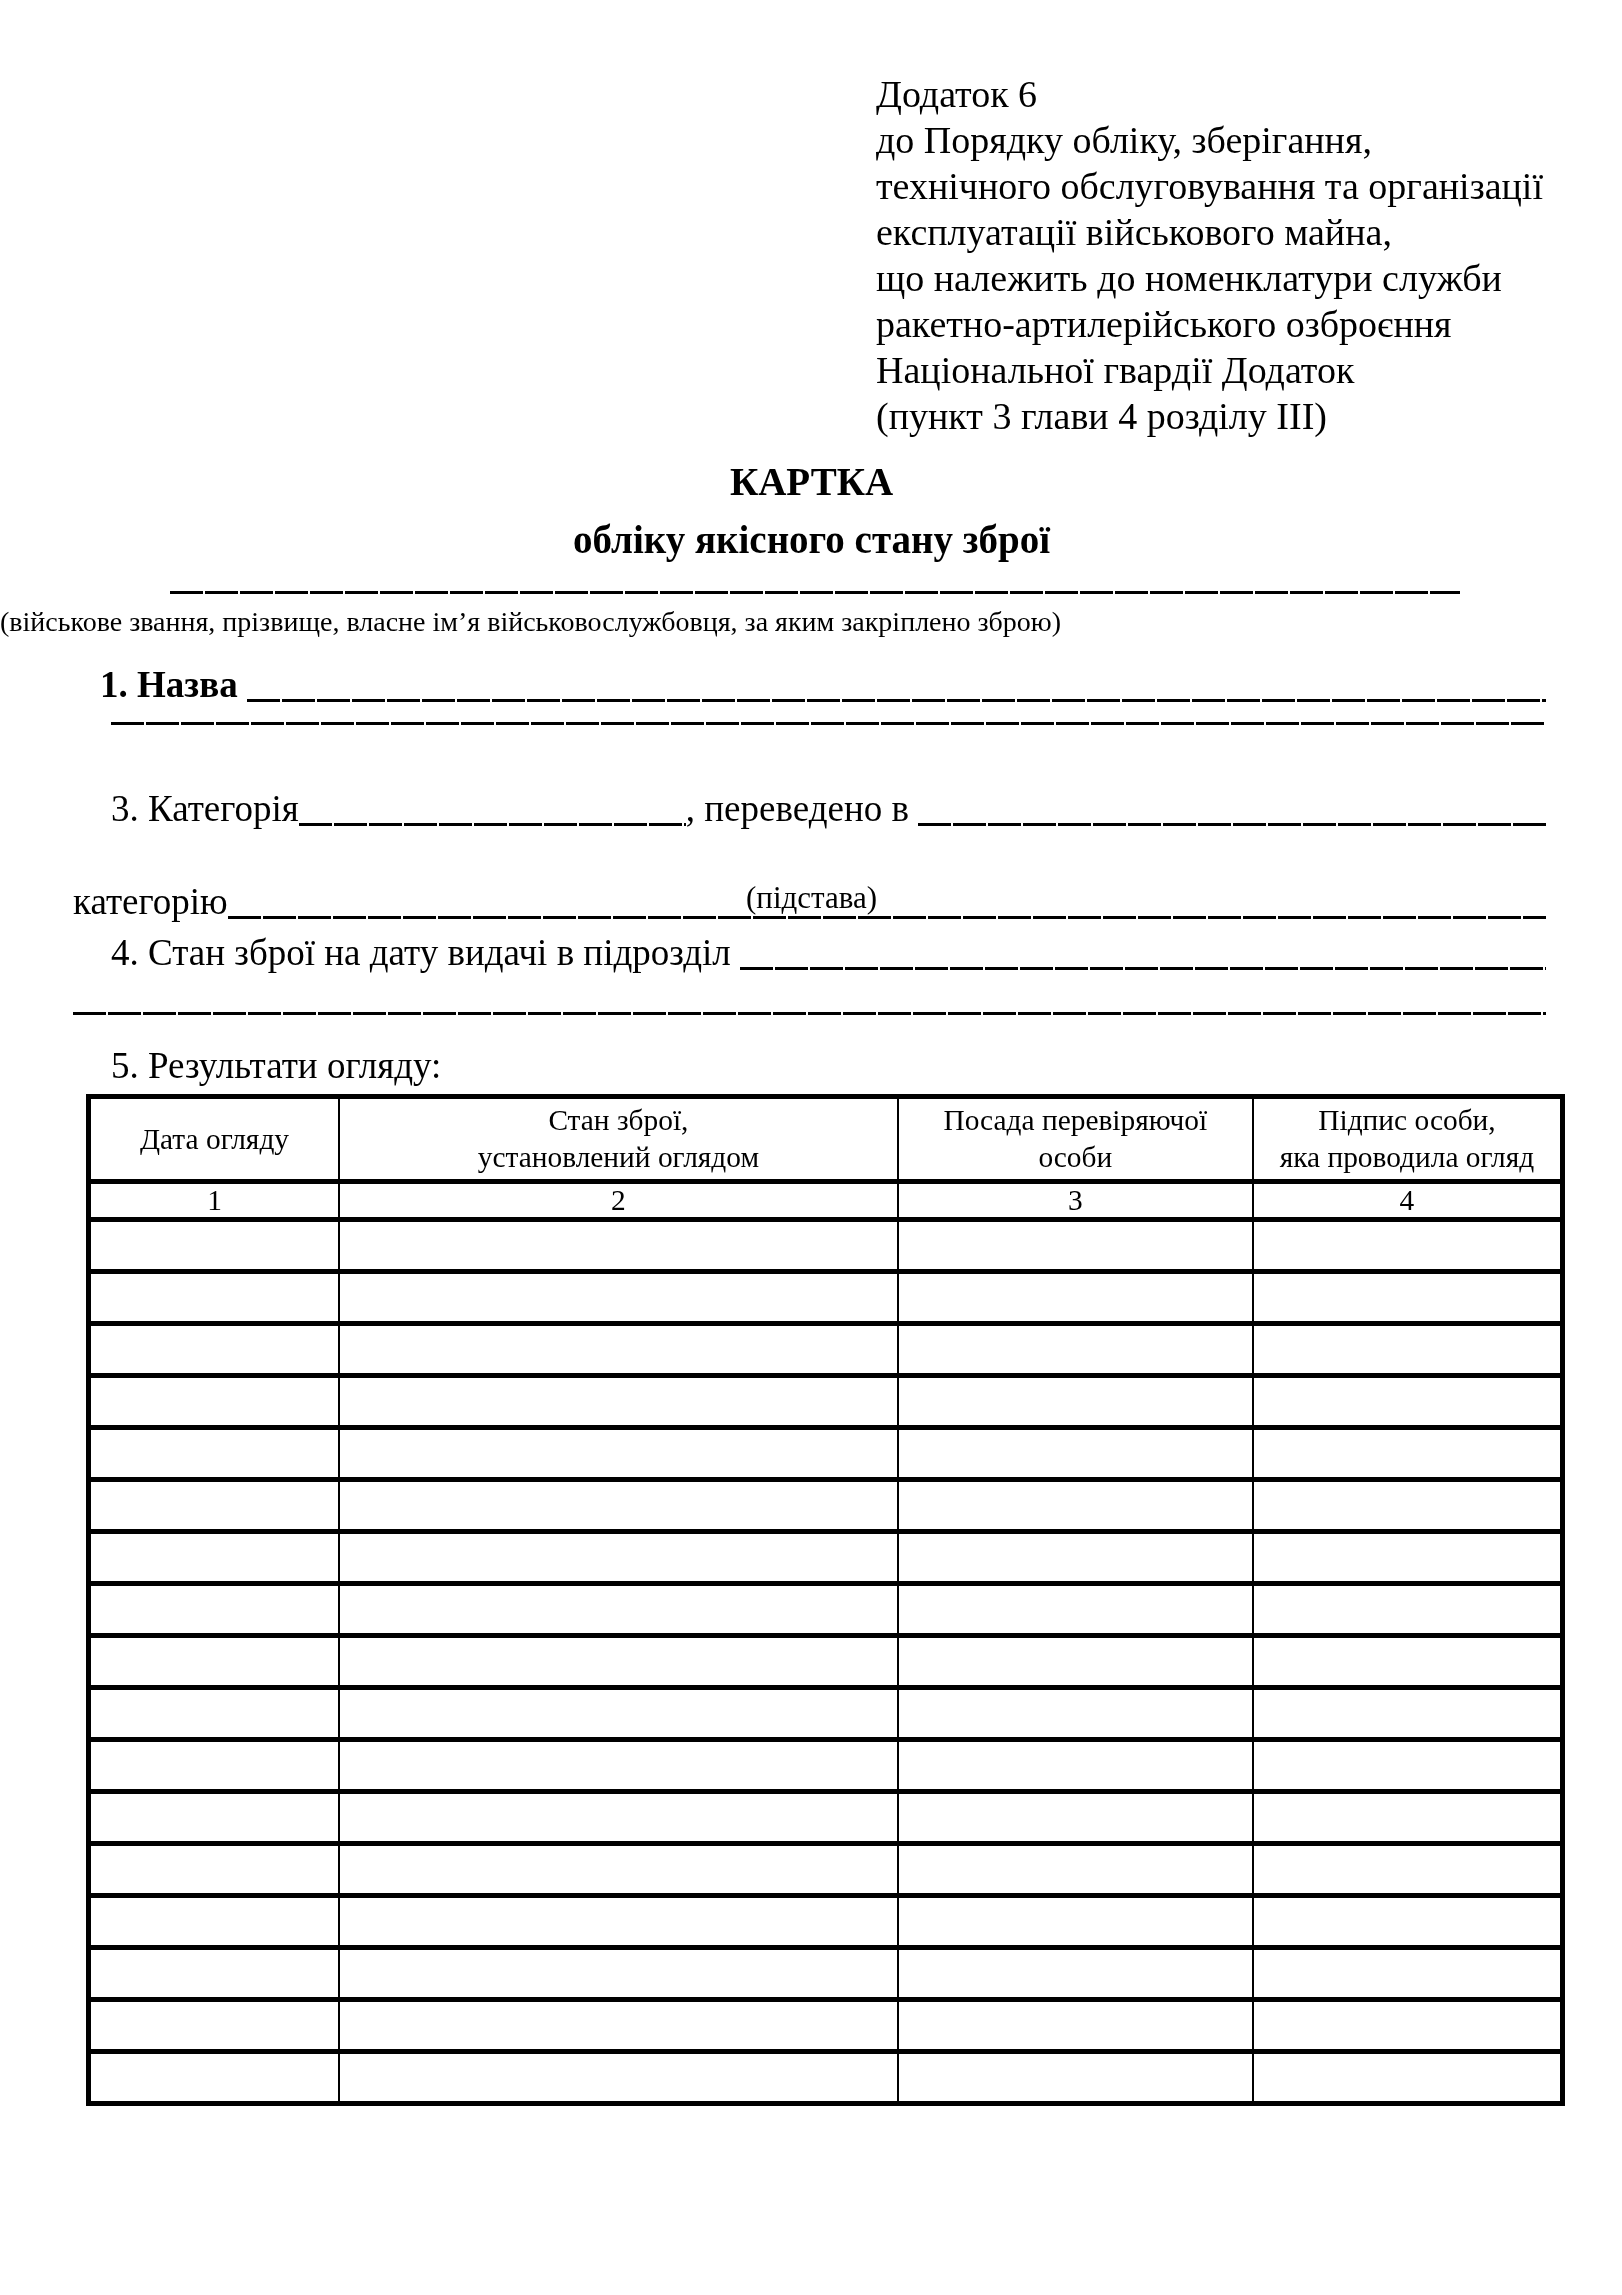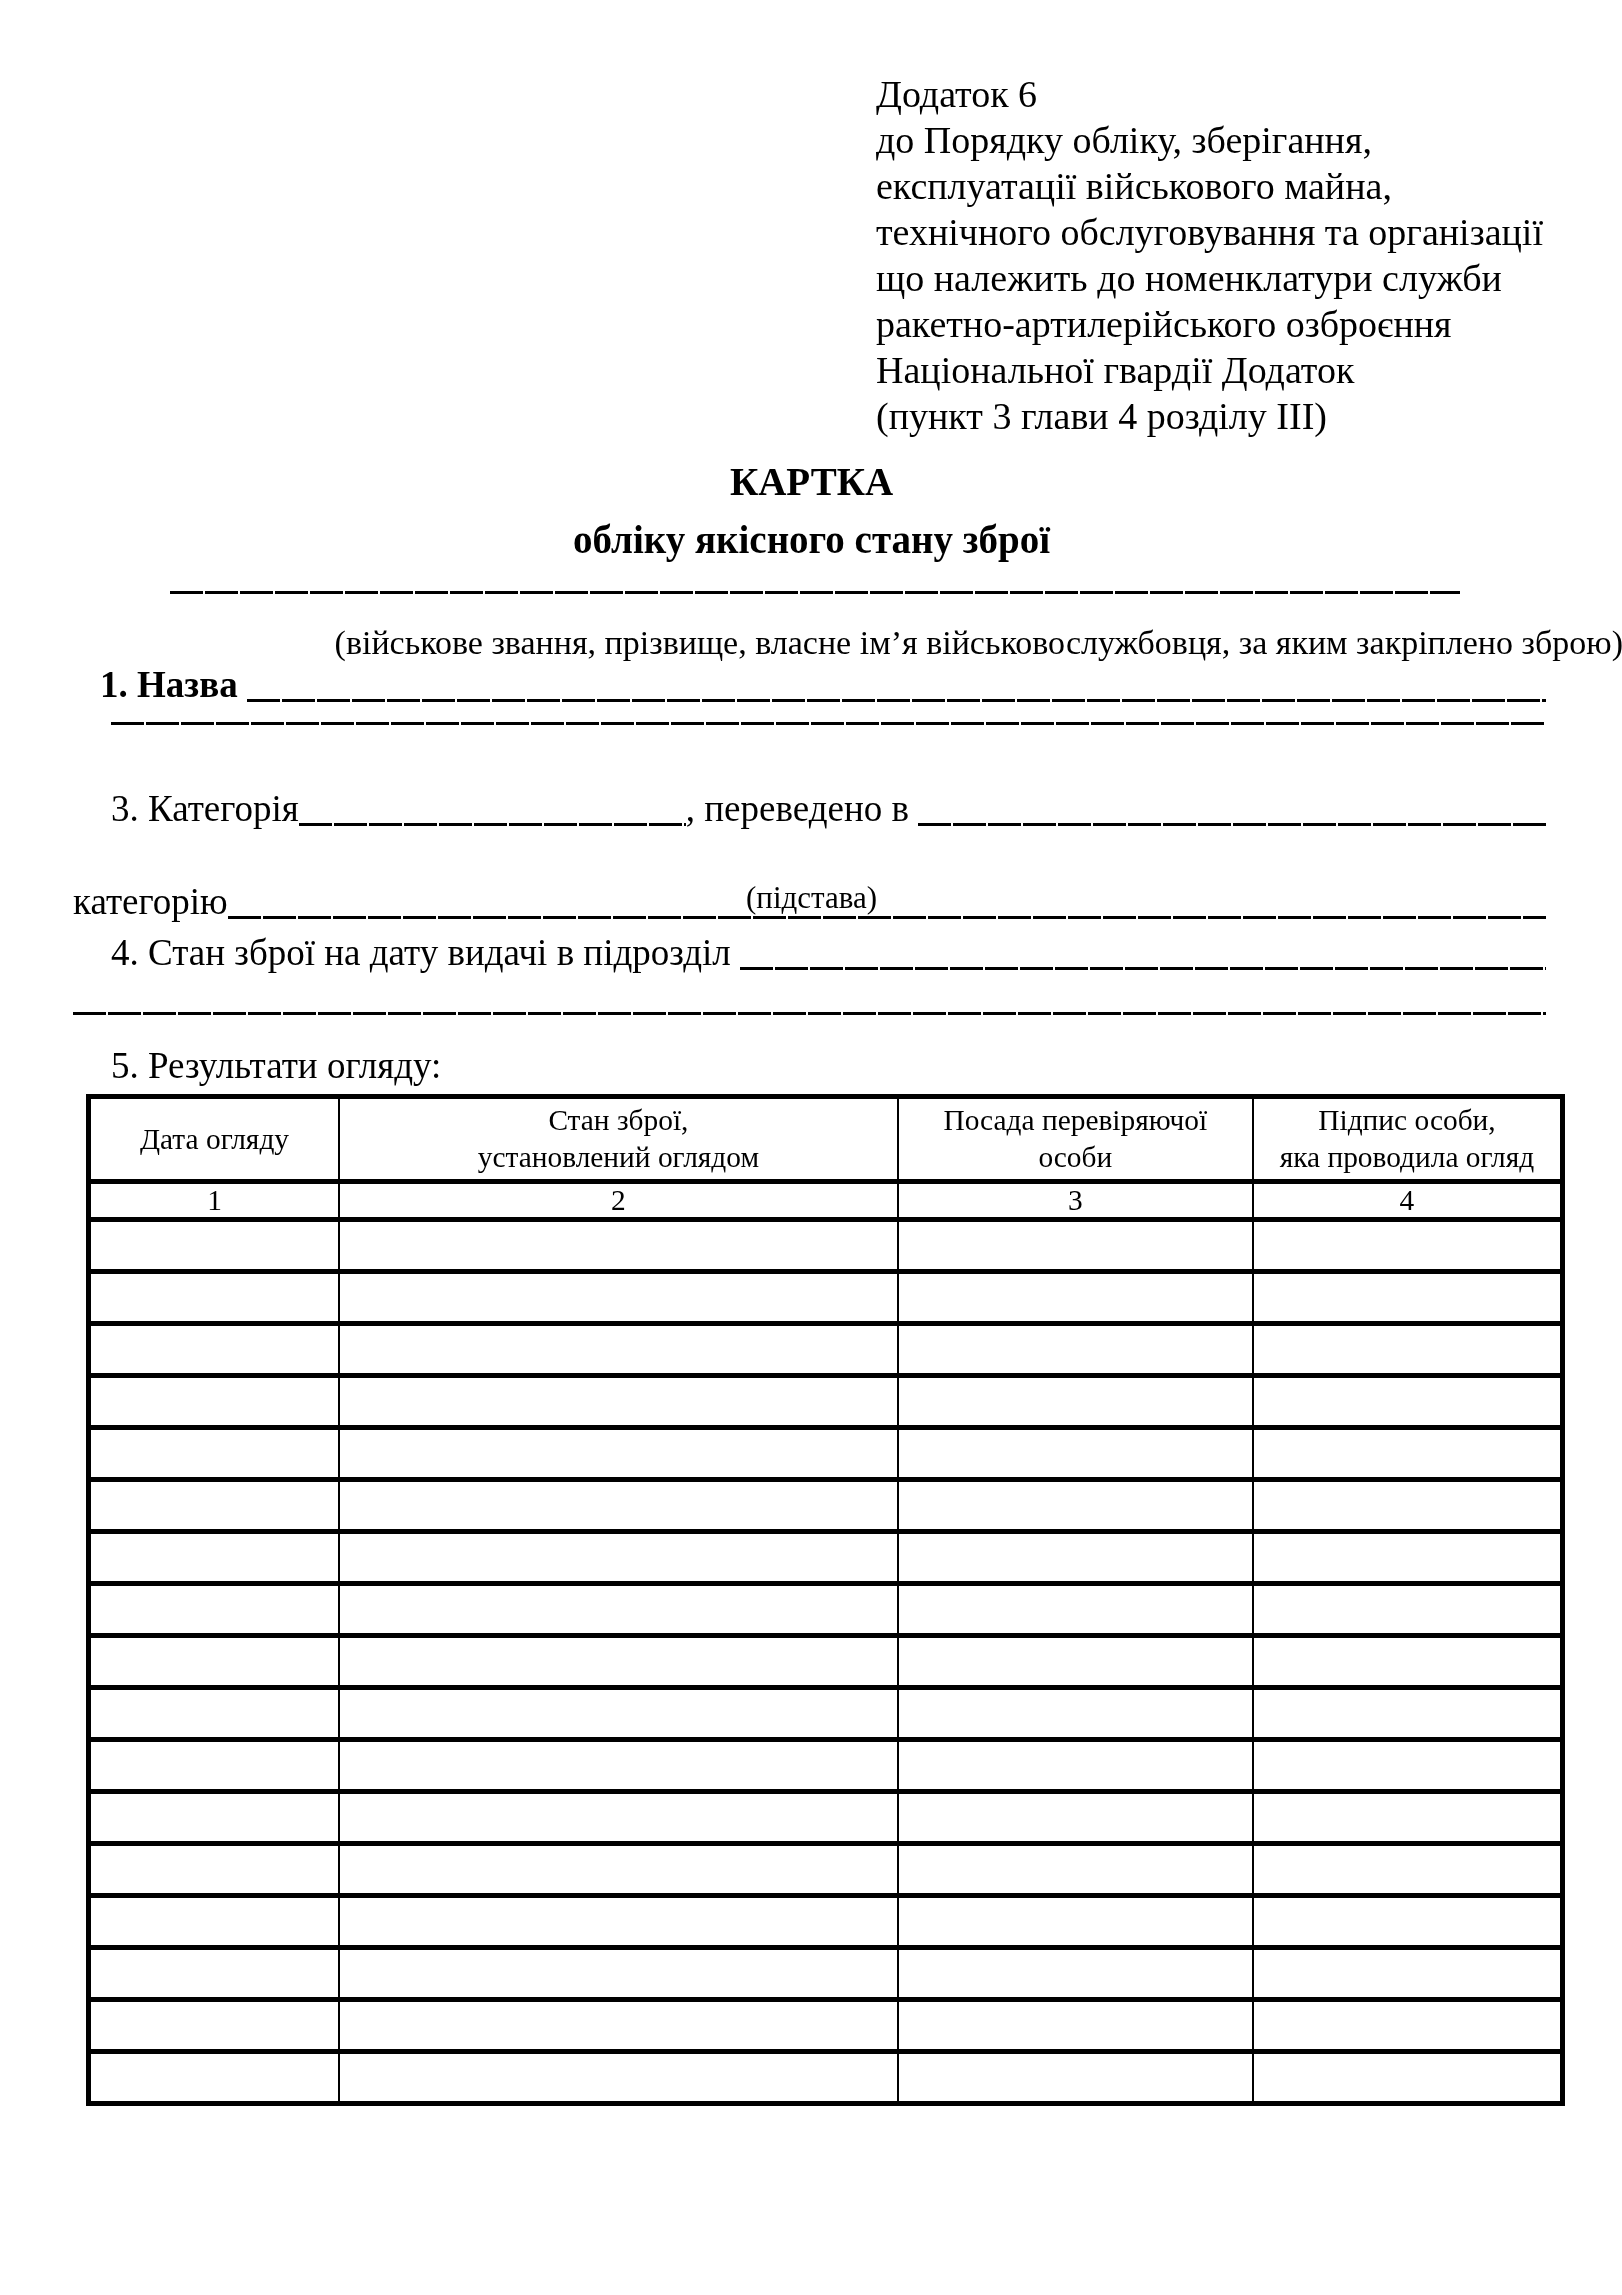--- a/index.html
+++ b/index.html
@@ -41,23 +41,23 @@
     position: absolute;
     height: 3.3px;
     background: repeating-linear-gradient(90deg, #000 0 33px, rgba(0,0,0,0) 33px 35px);
   }
   .owner-rule { left: 170px; width: 1290px; top: 591px; }
   .full-rule  { left: 73px; right: 77px; top: 1012px; }
 
   .owner-caption {
     position: absolute;
     left: 0; width: 100%;
-    top: 624px;
-    text-align: right;
-    font-size: 34px;
+    top: 603px;
+    text-align: left;
+    font-size: 28px;
     line-height: 37px;
   }
 
   
   .item {
     position: absolute;
     display: flex;
     align-items: flex-end;
     font-size: 37px;
     line-height: 47px;
@@ -117,22 +117,22 @@
   tr.body-row td { height: 52px; }
 </style>
 </head>
 <body>
 
 <div class="page">
 
   <div class="appendix">
     <div>Додаток 6</div>
     <div>до Порядку обліку, зберігання,</div>
+    <div>технічного обслуговування та організації</div>
     <div>експлуатації військового майна,</div>
-    <div>технічного обслуговування та організації</div>
     <div>що належить до номенклатури служби</div>
     <div>ракетно-артилерійського озброєння</div>
     <div>Національної гвардії Додаток</div>
     <div>(пункт 3 глави 4 розділу III)</div>
   </div>
 
   <div class="title-block">
     <div>КАРТКА</div>
     <div>обліку якісного стану зброї</div>
   </div>

